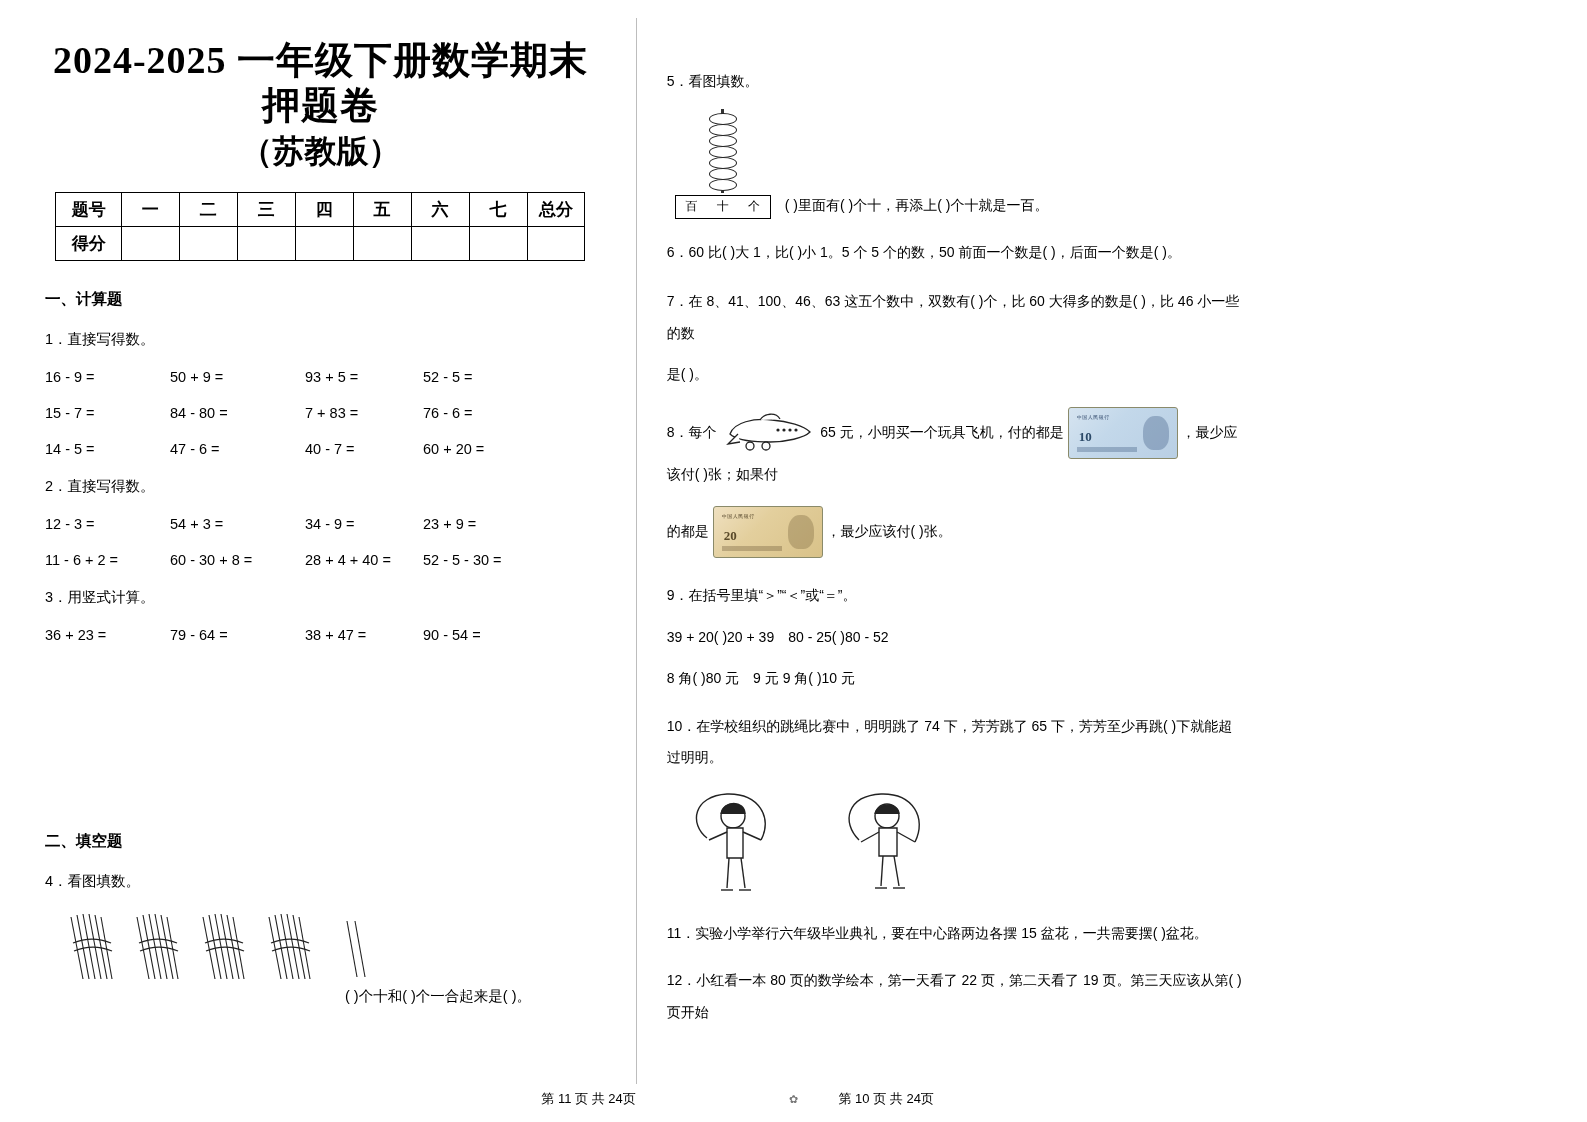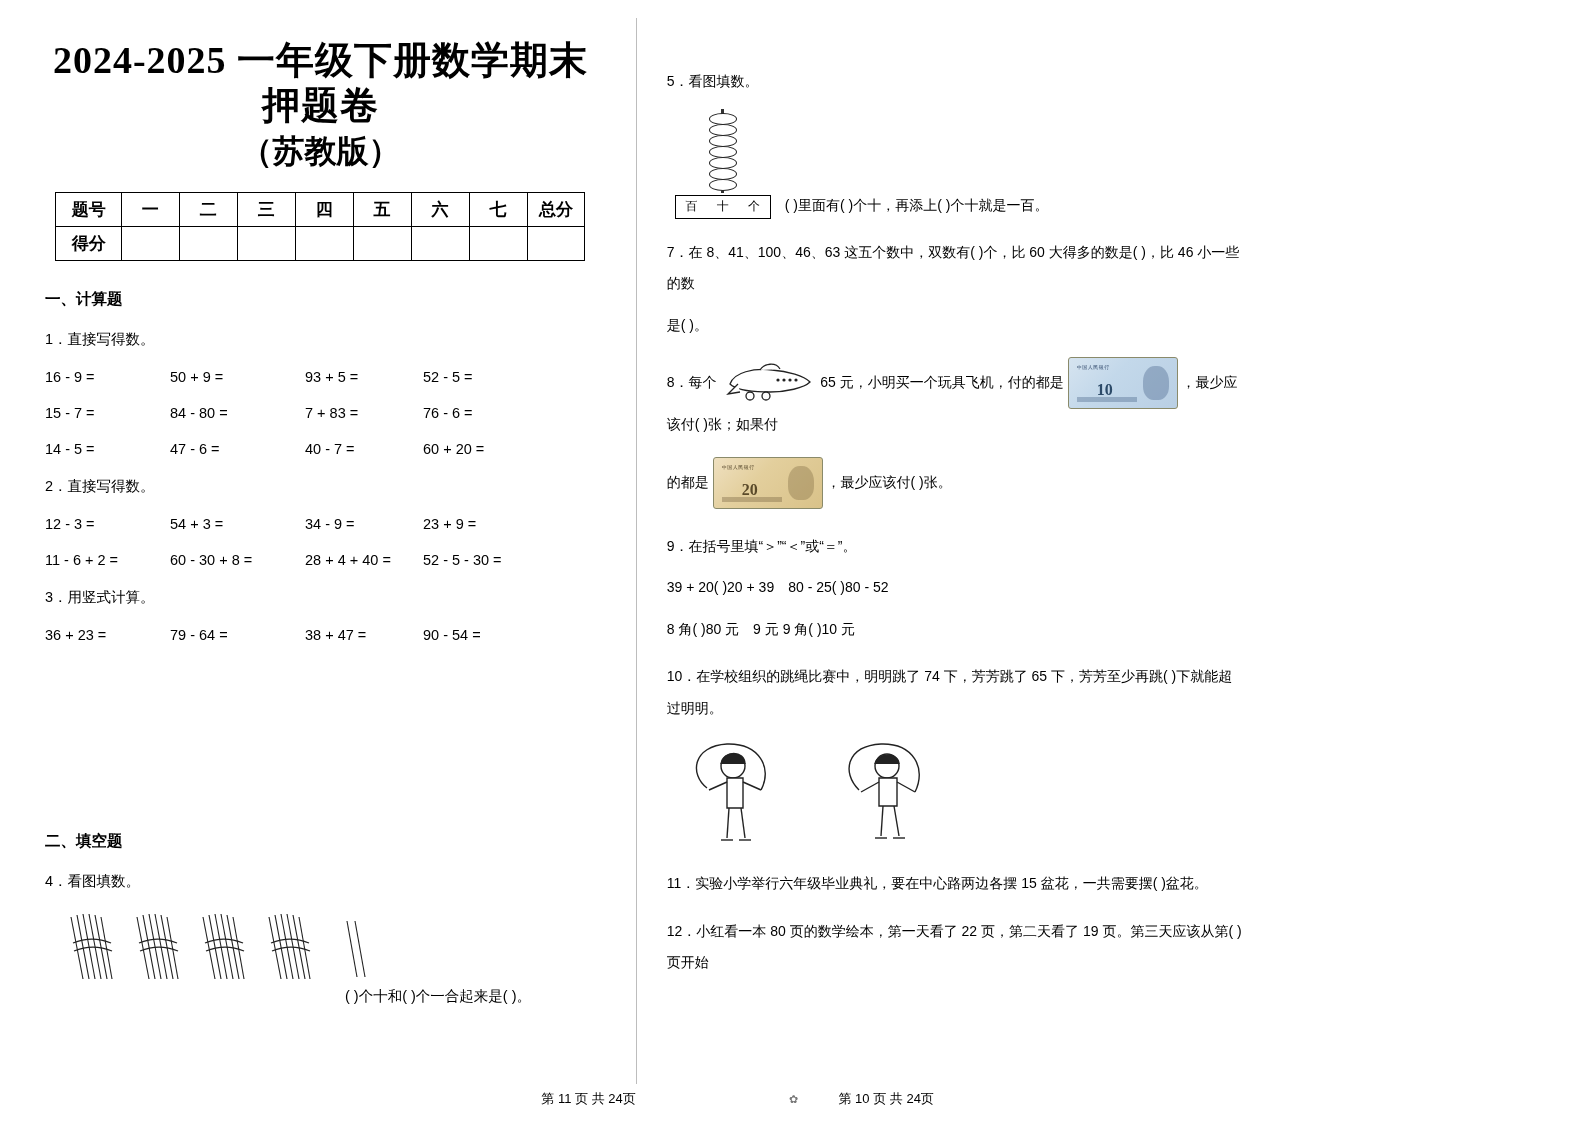--- a/index.html
+++ b/index.html
@@ -164,25 +164,25 @@
     border: 1px solid #8a8a6a;
     border-radius: 3px;
     vertical-align: middle;
     position: relative;
     box-sizing: border-box;
   }
   .note.n10 { background: linear-gradient(135deg,#d6e4f0 0%, #c3d8ea 40%, #b9cfe4 100%); }
   .note.n20 { background: linear-gradient(135deg,#efe0c0 0%, #e3cf9d 40%, #d9c289 100%); }
   .note .denom {
     position: absolute;
-    left: 28px;
+    left: 10px;
     top: 14px;
     font-family: "Liberation Serif", serif;
     font-weight: bold;
-    font-size: 16px;
+    font-size: 13px;
     color: #5a4a2a;
   }
   .note.n10 .denom { color: #2c4a68; }
   .note .portrait {
     position: absolute;
     right: 8px;
     top: 8px;
     width: 26px;
     height: 34px;
     border-radius: 45% 45% 40% 40%;
@@ -423,20 +423,21 @@
         </div>
         <div class="base">
           <span>百</span>
           <span>十</span>
           <span>个</span>
         </div>
       </div>
       <div style="font-size:14px; margin-left:14px; padding-bottom:4px;">(     )里面有(     )个十，再添上(     )个十就是一百。</div>
     </div>
 
+    <div class="rq">6．60 比(      )大 1，比(      )小 1。5 个 5 个的数，50 前面一个数是(      )，后面一个数是(      )。</div>
 
     <div class="rq">7．在 8、41、100、46、63 这五个数中，双数有(      )个，比 60 大得多的数是(      )，比 46 小一些的数</div>
     <div class="rq" style="margin-top:10px">是(      )。</div>
 
     <div class="rq" style="margin-top:16px">
       <span>8．每个</span>
       <svg class="plane" viewBox="0 0 96 46">
         <g fill="#fff" stroke="#222" stroke-width="1.3">
           <path d="M10 24 C 14 12, 34 8, 52 10 C 68 11, 84 16, 90 22 C 84 28, 66 32, 50 32 C 32 32, 16 30, 10 24 Z"></path>
           <path d="M40 10 C 44 3, 56 2, 60 9"></path>

